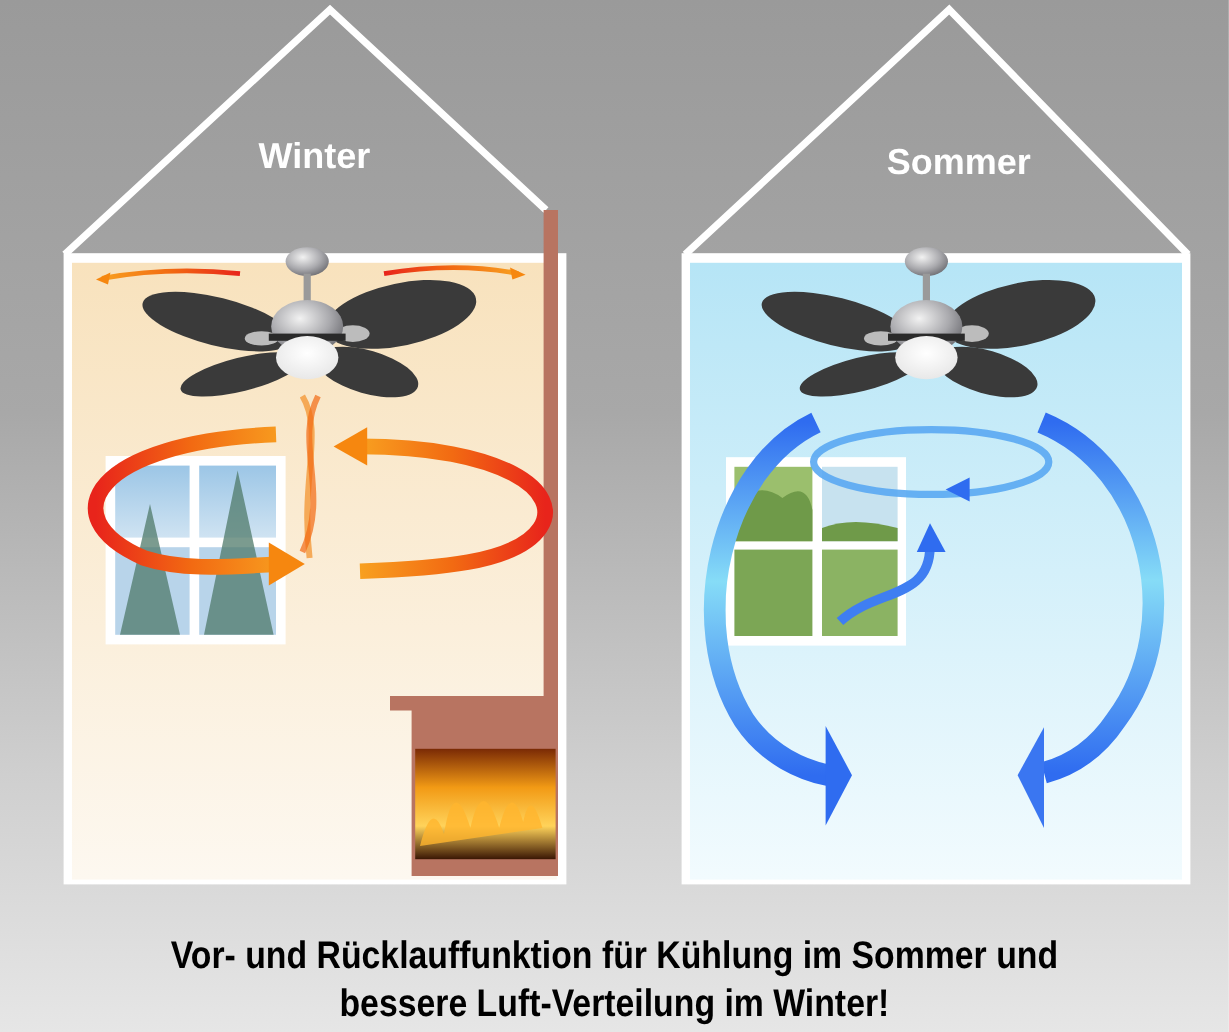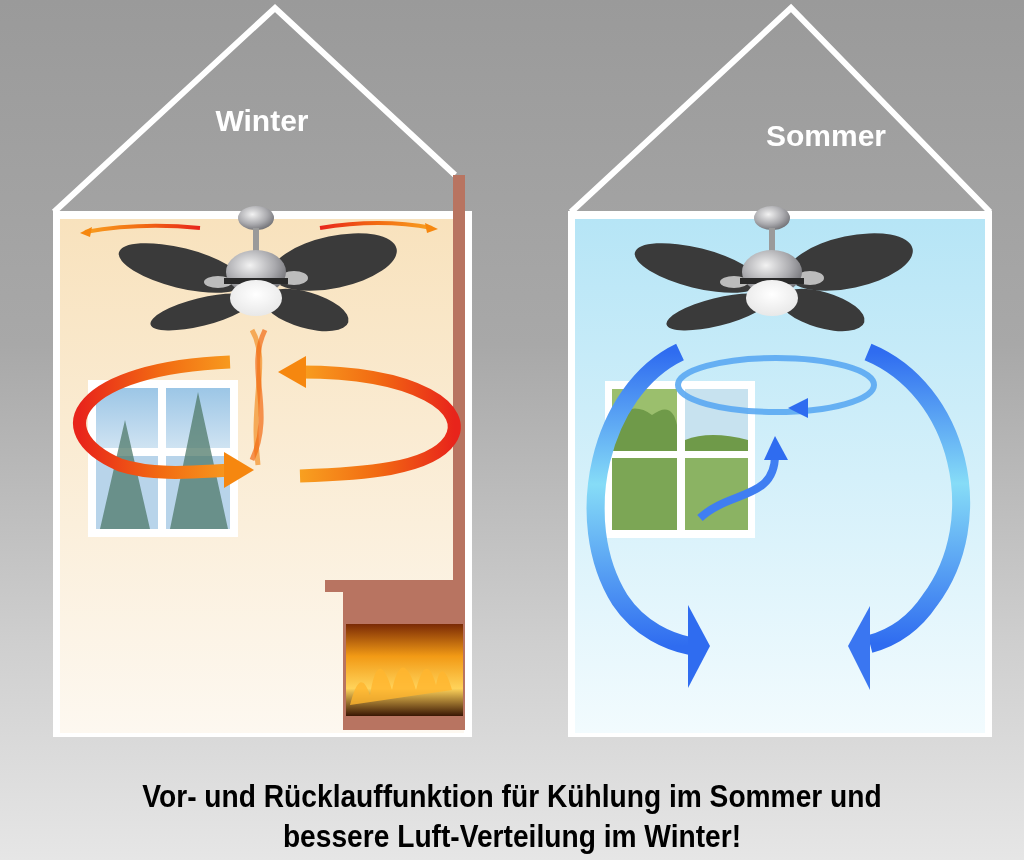--- a/index.html
+++ b/index.html
@@ -139,17 +139,17 @@
     <path d="M700,518 C730,490 775,500 775,455" fill="none" stroke="#3f7ef2" stroke-width="8"></path>
     <polygon points="775,436 764,460 788,460" fill="#2f6cf0"></polygon>
 
     <path d="M680,352 C600,390 570,520 620,600 C640,630 670,642 690,646" fill="none" stroke="url(#cool)" stroke-width="18"></path>
     <polygon points="710,646 688,605 688,688" fill="#2f6cf0"></polygon>
     <path d="M868,352 C960,390 990,520 930,600 C910,630 885,640 870,644" fill="none" stroke="url(#cool)" stroke-width="18"></path>
     <polygon points="848,646 870,606 870,690" fill="#3a76f1"></polygon>
   </g>
 </svg>
 
-<div class="roof-label" style="left:162px; top:104px;text-align:center;">Winter</div>
-<div class="roof-label" style="left:726px; top:119px;text-align:center;">Sommer</div>
+<div class="roof-label" style="left:162px; top:114px;text-align:center;">Winter</div>
+<div class="roof-label" style="left:699px; top:119px;text-align:center;">Sommer</div>
 
 <div class="caption" style="top:776px;">Vor- und Rücklauffunktion für Kühlung im Sommer und</div>
 <div class="caption" style="top:816px;">bessere Luft-Verteilung im Winter!</div>
 
 </body></html>

